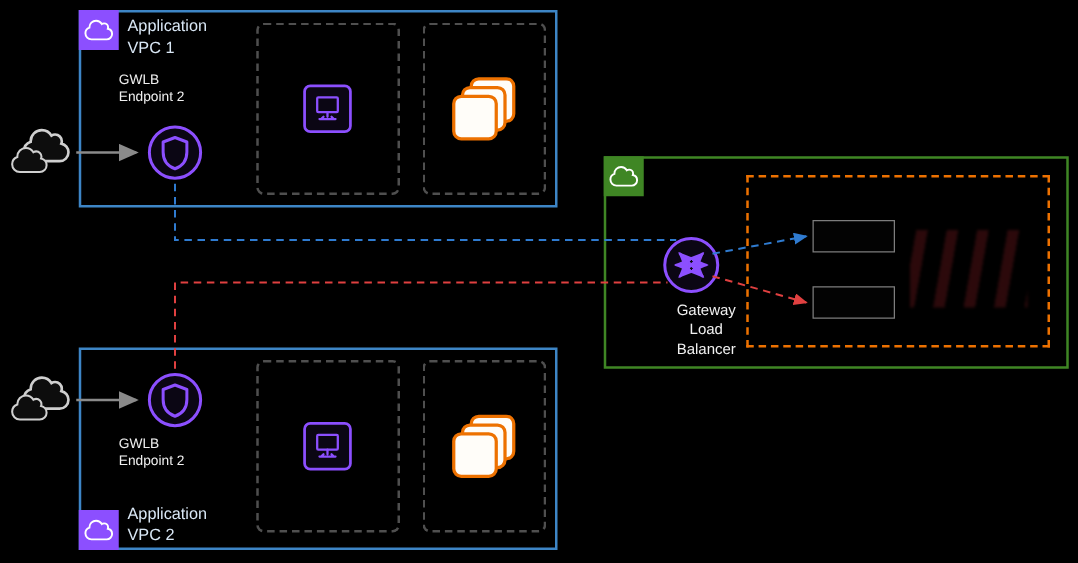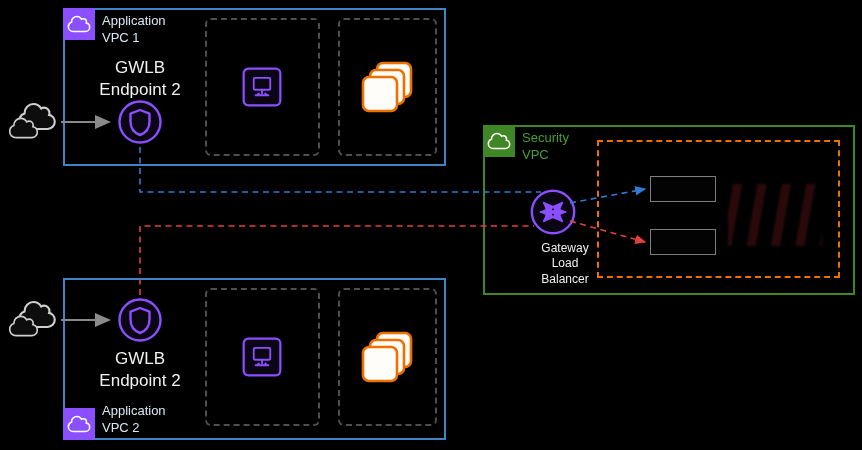--- a/index.html
+++ b/index.html
@@ -25,21 +25,21 @@
   .vpc-box{border:2px solid var(--app-vpc-border)}
   .vpc-box.green{border-color:var(--security-vpc-border)}
   .vpc-badge{width:32px;height:32px;background:var(--purple);display:flex;align-items:center;justify-content:center}
   .vpc-badge.green{background:var(--security-vpc-border)}
   .subnet{border:2px dashed var(--subnet-border);border-radius:6px}
   .orange-box{border:2px dashed var(--orange)}
   .appliance{background:#030303;border:1px solid var(--appliance-border)}
   .lbl{white-space:pre-line;line-height:1.28}
   .vpc-lbl{font-size:13px;color:var(--app-vpc-label)}
   .vpc-lbl.green{color:var(--security-vpc-label)}
-  .ep-lbl{font-size:17px;color:var(--label-text);text-align:center}
+  .ep-lbl{font-size:11px;color:var(--label-text);text-align:left}
   .gwlb-lbl{font-size:12px;color:var(--label-text);text-align:center}
   .p-stroke{stroke:var(--purple);stroke-width:2.4;fill:none;stroke-linejoin:round;stroke-linecap:round}
   .thin{stroke-width:2}
   .icon-dark-fill{fill:#0b0614}
   .o-rect{fill:#fffdf9;stroke:var(--orange);stroke-width:2.6}
   .cloud-dark{fill:#0d0d0d;stroke:#cfcfcf;stroke-width:38}
   .cloud-white{fill:none;stroke:#ffffff;stroke-width:46}
   .flow{fill:none;stroke-width:1.6;stroke-dasharray:6 4.5}
   .flow.blue{stroke:var(--flow-blue)}
   .flow.red{stroke:var(--flow-red)}
@@ -106,22 +106,20 @@
     </svg>
   </div>
 
   <div class="abs vpc-box green" style="left:483px;top:125px;width:372px;height:170px"></div>
 
   <div class="abs vpc-badge green" style="left:483px;top:125px">
     <svg width="24" height="20" viewBox="0 0 24 20">
         <use href="#cloud-sym" width="24" height="20" class="cloud-white"></use>
       </svg>
   </div>
-  <div class="abs lbl vpc-lbl green" style="left:522px;top:130px;width:90px">Security
-VPC</div>
 
   <div class="abs orange-box" style="left:597px;top:140px;width:243px;height:138px"></div>
 
   <div class="abs appliance" style="left:650px;top:176px;width:66px;height:26px"></div>
   <div class="abs appliance" style="left:650px;top:229px;width:66px;height:26px"></div>
 
   <div class="abs faded-logo" style="left:728px;top:184px;width:94px;height:62px"></div>
 
   <div class="abs" style="left:529px;top:188px">
     <svg width="48" height="48" viewBox="0 0 48 48">

